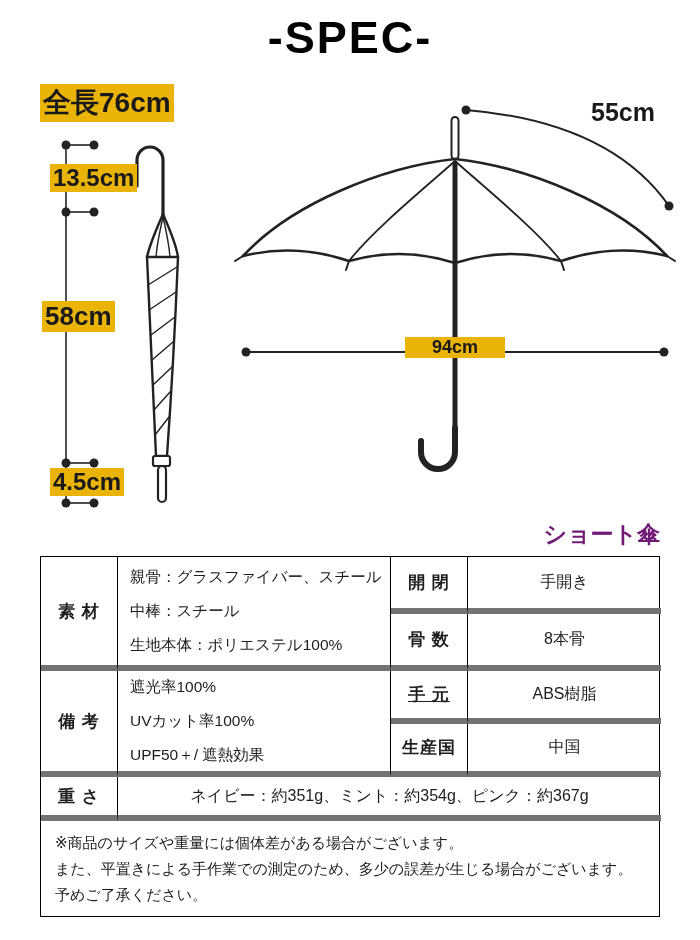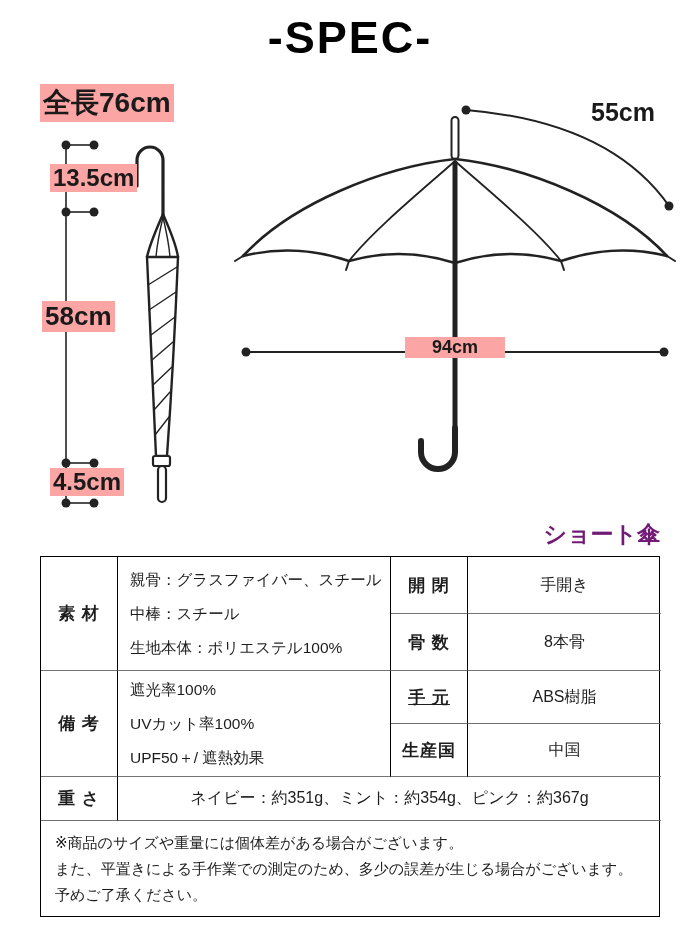--- a/index.html
+++ b/index.html
@@ -6,36 +6,36 @@
   html,body { background:#ffffff; }
   .page {
     position:relative; width:700px; height:940px; background:#ffffff;
     font-family:"Liberation Sans","DejaVu Sans",sans-serif; color:#1d1d1d; overflow:hidden;
   }
   .svg-layer { position:absolute; left:0; top:0; width:700px; height:940px; }
   .spec-title {
     position:absolute; top:12px; left:0; width:100%; text-align:center;
     font-size:45px; font-weight:600; color:#000000; letter-spacing:2px;
   }
-  .dim-label { position:absolute; background:#fca5a5; font-weight:700; color:#1a1a1a; padding:0 3px; white-space:nowrap; }
+  .dim-label { position:absolute; background:#eab308; font-weight:700; color:#1a1a1a; padding:0 3px; white-space:nowrap; }
   .total-length { left:40px; top:84px; font-size:28px; }
   .handle-length { left:50px; top:164px; font-size:24px;text-align:right; }
   .body-length { left:42px; top:301px; font-size:26px; }
   .tip-length { left:50px; top:468px; font-size:24px; }
   .rib-length { left:588px; top:98px; font-size:25px; background:transparent; }
   .open-width { left:405px; top:337px; width:100px; text-align:center; font-size:18px; }
   .table-caption { position:absolute; right:40px; top:519px; font-size:23px; font-weight:700; color:#701a75; }
   .spec-table {
     position:absolute; left:40px; top:556px; width:620px;
     display:grid; grid-template-columns:77px 273px 77px 193px;
     grid-template-rows:57px 57px 53px 53px 44px 95px;
     border:1px solid #000; background:#fff;
   }
   .cell {
-    border-right:1px solid #000; border-bottom:1px solid #737373;
+    border-right:1px solid #000; border-bottom:6px solid #737373;
     display:flex; align-items:center; justify-content:center;
     font-size:16px; font-weight:500;
   }
   .cell.no-r { border-right:none; }
   .cell.no-b { border-bottom:none; }
   .label-cell { font-weight:700; font-size:17px; letter-spacing:1px; }
   .lines-cell { flex-direction:column; align-items:flex-start; justify-content:center; padding-left:12px; font-size:15.5px; }
   .lines-cell div { line-height:34px; white-space:nowrap; }
   .mat-label { grid-row:1/3; grid-column:1; }
   .mat-content { grid-row:1/3; grid-column:2; }

